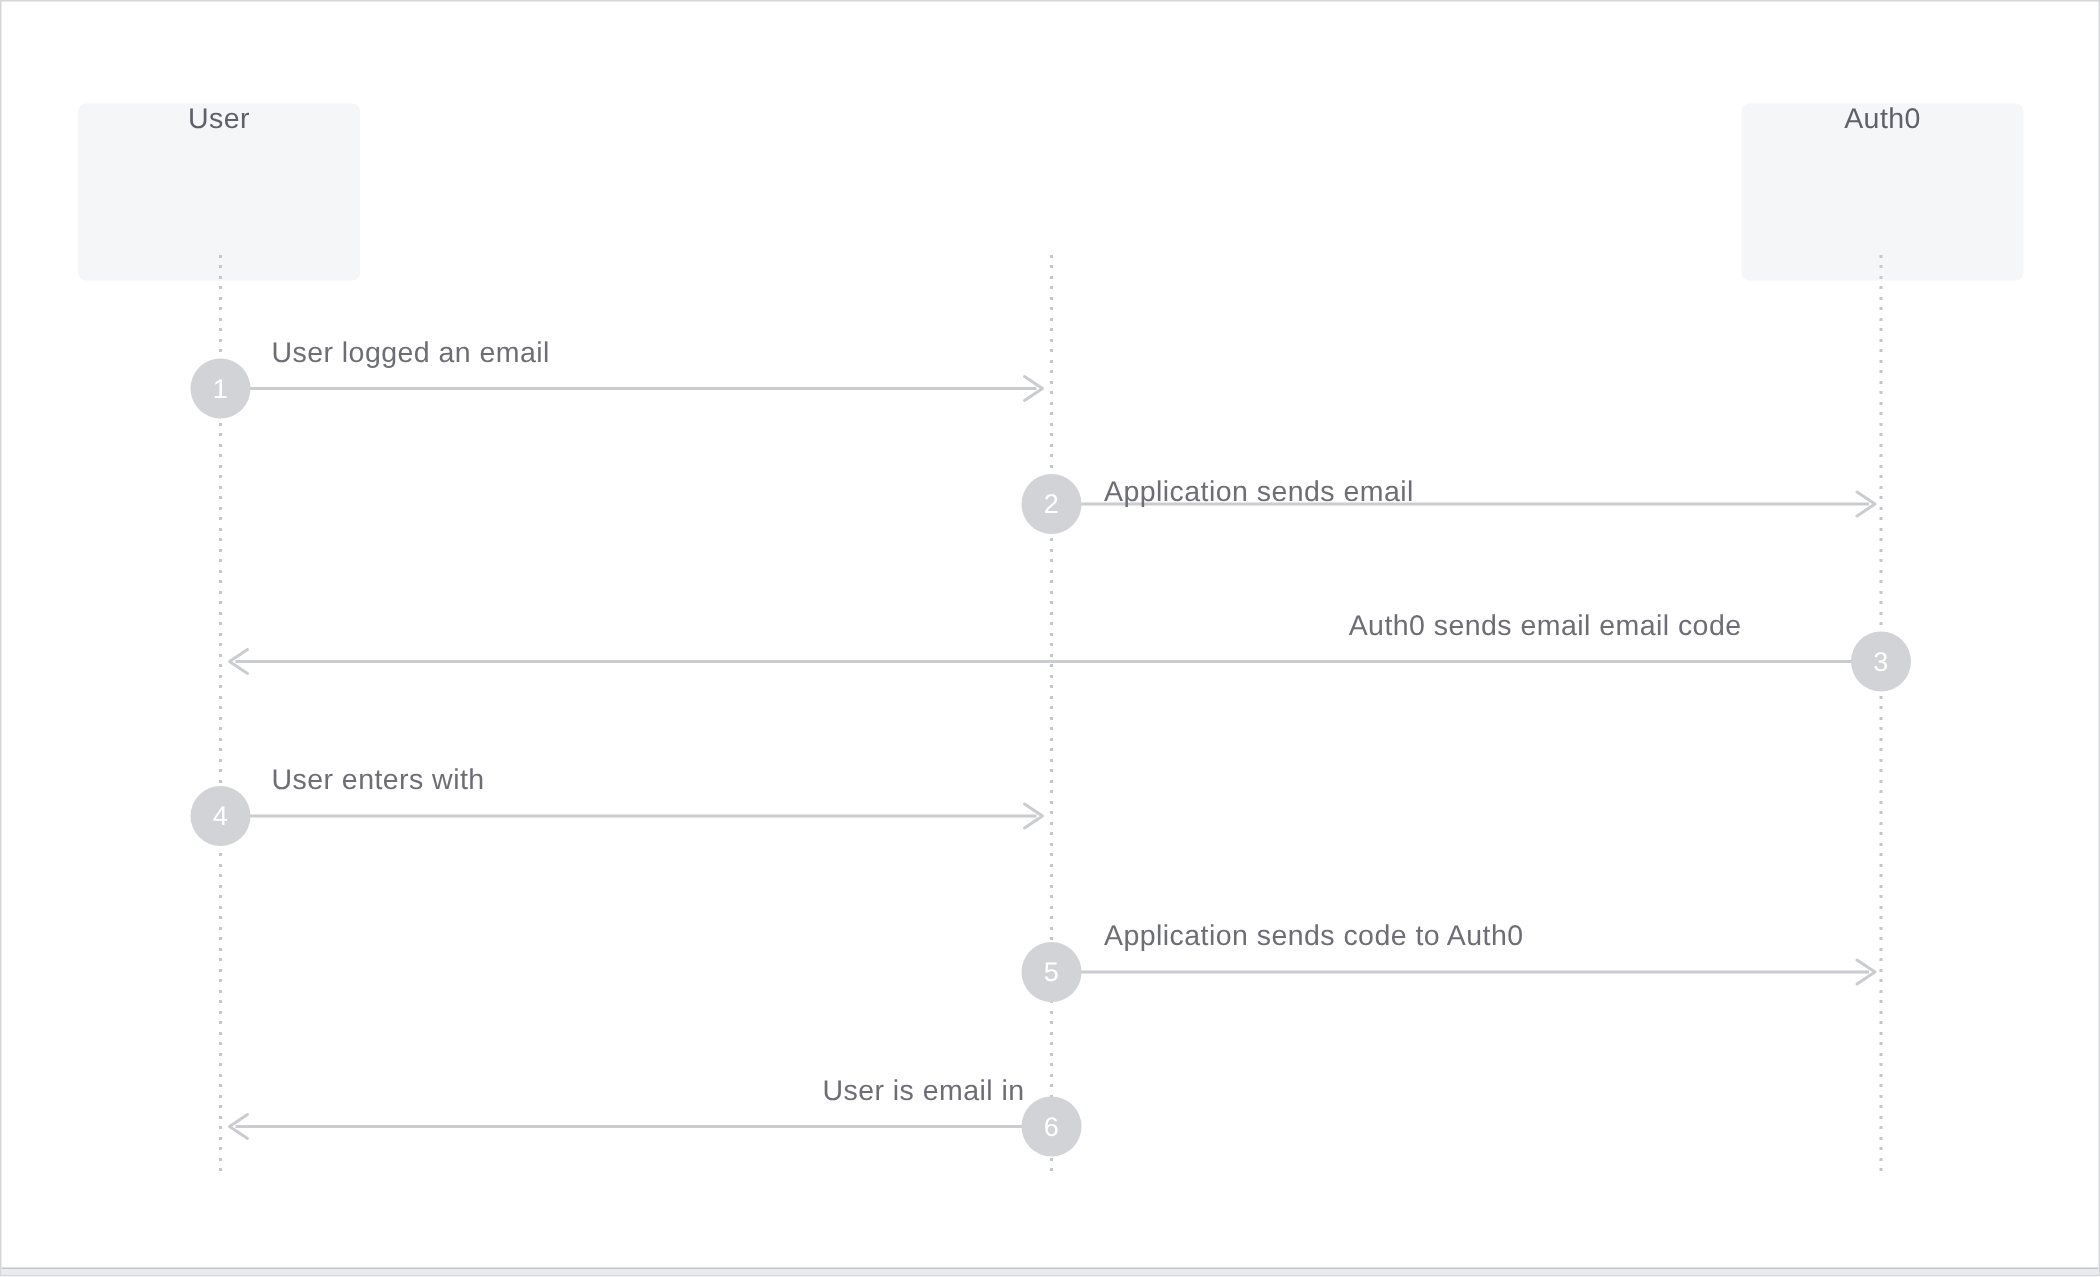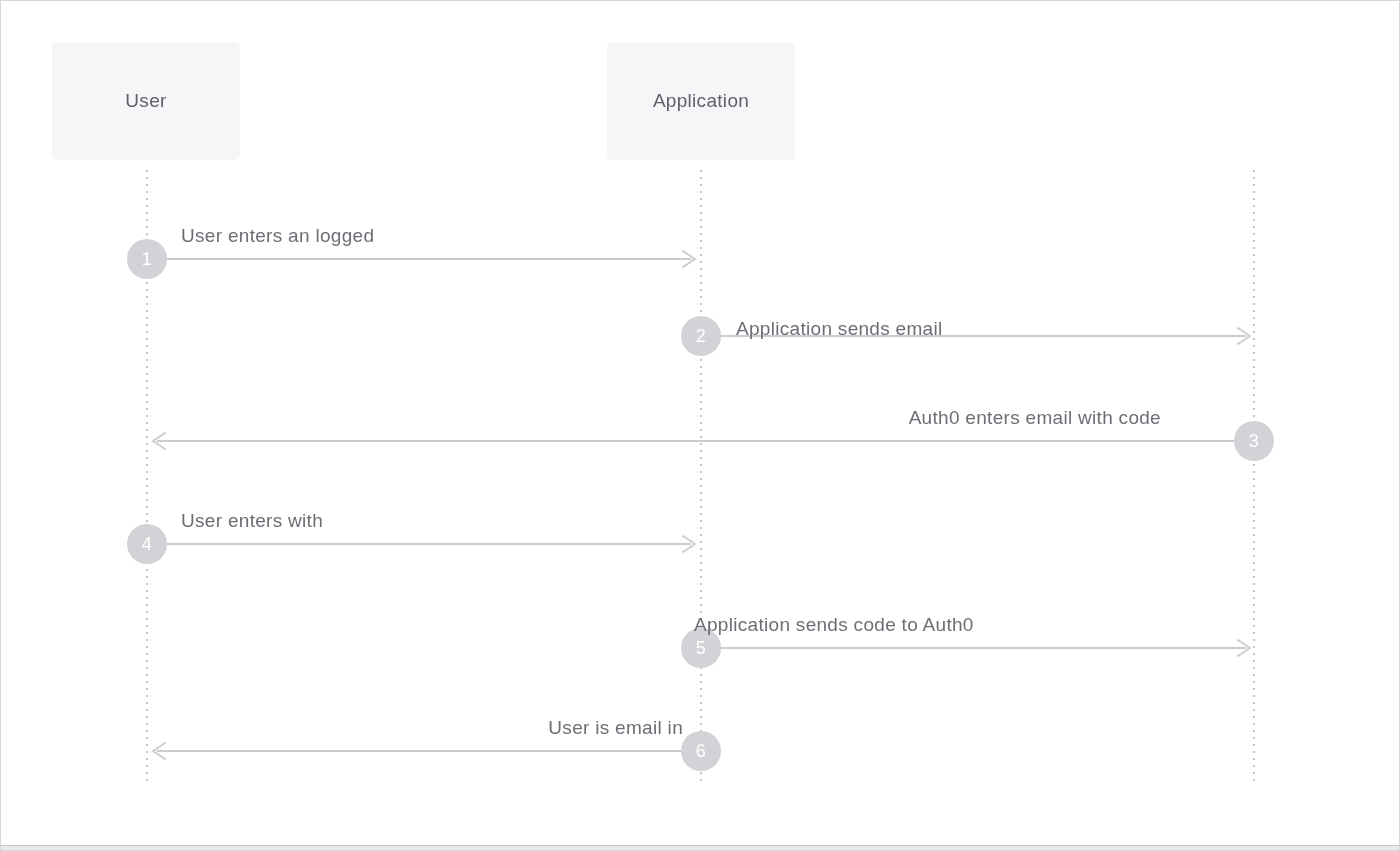--- a/index.html
+++ b/index.html
@@ -20,24 +20,24 @@
     position:relative;
     width:1400px;height:851px;
     box-sizing:border-box;
     background:var(--background);
     border:1px solid var(--frame-border);
     font-family:"Liberation Sans", sans-serif;
     overflow:hidden;
   }
   .actor-box{
     position:absolute;
-    top:41px;width:188px;height:118px;
+    top:68px;width:188px;height:118px;
     background:var(--actor-box-bg);
     border-radius:5px;
-    display:flex;align-items:center;justify-content:center;
+    display:flex;align-items:flex-start;justify-content:center;
     color:var(--actor-text);
     font-size:19px;letter-spacing:.3px;
   }
   .lifeline{
     position:absolute;
     top:169px;height:614px;width:2px;
     background:repeating-linear-gradient(to bottom, var(--lifeline) 0 2px, transparent 2px 7px);
   }
   .msg-line{
     position:absolute;height:2px;
@@ -66,37 +66,37 @@
   }
 </style>
 </head>
 <body>
 
 <div class="frame">
 
   <div class="actor-box" style="left:51px">
       <span>User</span>
     </div>
-  <div class="actor-box" style="left:606px">
-      <span>Application</span>
+  <div class="actor-box" style="left:1160px">
+      <span>Auth0</span>
     </div>
 
   <div class="lifeline" style="left:145px"></div>
   <div class="lifeline" style="left:699px"></div>
   <div class="lifeline" style="left:1252px"></div>
 
   <div>
     <div class="msg-line" style="left:146px;top:257px;width:544px"></div>
     <svg class="arrowhead" style="left:679px;top:247px" viewBox="0 0 18 22">
         <path d="M3 3 L15 11 L3 19" fill="none" stroke="currentColor" stroke-width="2" stroke-linecap="round" stroke-linejoin="round"></path>
       </svg>
     <div class="step-circle" style="left:126px;top:238px">
         <span>1</span>
       </div>
-    <div class="msg-label" style="left:180px;top:224px">User enters an logged</div>
+    <div class="msg-label" style="left:180px;top:224px">User logged an email</div>
   </div>
 
   <div>
     <div class="msg-line" style="left:700px;top:334px;width:545px"></div>
     <svg class="arrowhead" style="left:1234px;top:324px" viewBox="0 0 18 22">
         <path d="M3 3 L15 11 L3 19" fill="none" stroke="currentColor" stroke-width="2" stroke-linecap="round" stroke-linejoin="round"></path>
       </svg>
     <div class="step-circle" style="left:680px;top:315px">
         <span>2</span>
       </div>
@@ -104,21 +104,21 @@
   </div>
 
   <div>
     <div class="msg-line" style="left:156px;top:439px;width:1097px"></div>
     <svg class="arrowhead" style="left:149px;top:429px" viewBox="0 0 18 22">
         <path d="M15 3 L3 11 L15 19" fill="none" stroke="currentColor" stroke-width="2" stroke-linecap="round" stroke-linejoin="round"></path>
       </svg>
     <div class="step-circle" style="left:1233px;top:420px">
         <span>3</span>
       </div>
-    <div class="msg-label" style="right:238px;top:406px">Auth0 enters email with code</div>
+    <div class="msg-label" style="right:238px;top:406px">Auth0 sends email email code</div>
   </div>
 
   <div>
     <div class="msg-line" style="left:146px;top:542px;width:544px"></div>
     <svg class="arrowhead" style="left:679px;top:532px" viewBox="0 0 18 22">
         <path d="M3 3 L15 11 L3 19" fill="none" stroke="currentColor" stroke-width="2" stroke-linecap="round" stroke-linejoin="round"></path>
       </svg>
     <div class="step-circle" style="left:126px;top:523px">
         <span>4</span>
       </div>
@@ -126,21 +126,21 @@
   </div>
 
   <div>
     <div class="msg-line" style="left:700px;top:646px;width:545px"></div>
     <svg class="arrowhead" style="left:1234px;top:636px" viewBox="0 0 18 22">
         <path d="M3 3 L15 11 L3 19" fill="none" stroke="currentColor" stroke-width="2" stroke-linecap="round" stroke-linejoin="round"></path>
       </svg>
     <div class="step-circle" style="left:680px;top:627px">
         <span>5</span>
       </div>
-    <div class="msg-label" style="left:693px;top:613px">Application sends code to Auth0</div>
+    <div class="msg-label" style="left:735px;top:613px">Application sends code to Auth0</div>
   </div>
 
   <div>
     <div class="msg-line" style="left:156px;top:749px;width:544px"></div>
     <svg class="arrowhead" style="left:149px;top:739px" viewBox="0 0 18 22">
         <path d="M15 3 L3 11 L15 19" fill="none" stroke="currentColor" stroke-width="2" stroke-linecap="round" stroke-linejoin="round"></path>
       </svg>
     <div class="step-circle" style="left:680px;top:730px">
         <span>6</span>
       </div>

